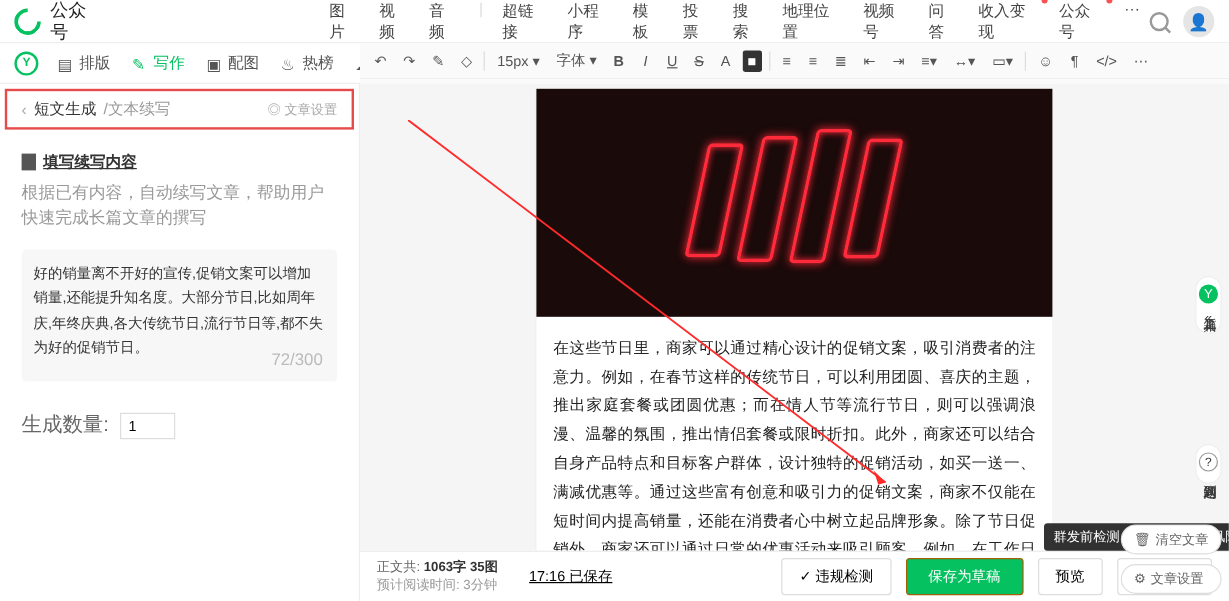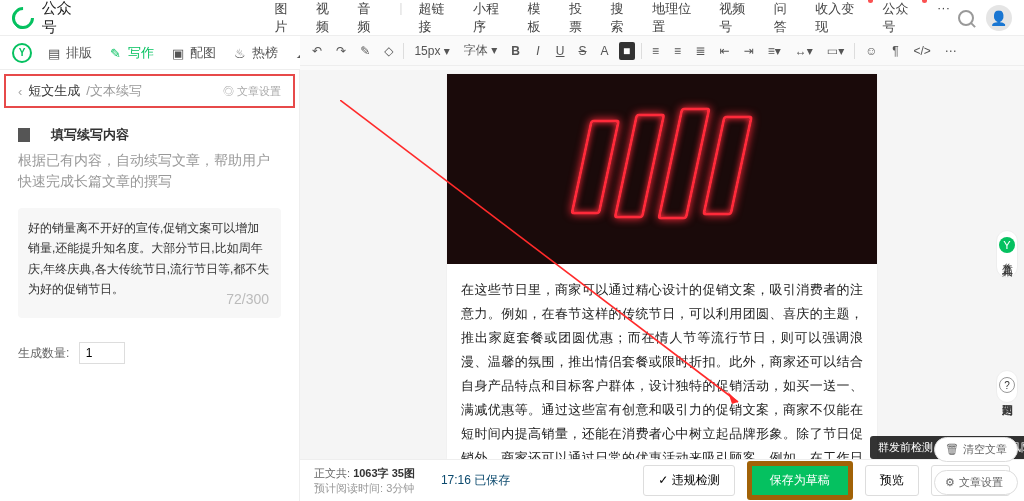--- a/index.html
+++ b/index.html
@@ -26,48 +26,48 @@
   .toolbar .tb{padding:2px 4px;cursor:pointer;min-width:16px;text-align:center;font-family:Arial;}
   .toolbar2{display:flex;align-items:center;height:28px;padding:0 8px;gap:8px;font-size:11px;color:#666;border-bottom:1px solid #eee;background:#fafafa;margin-left:300px;}
   .toolbar2 .tb{padding:1px 3px;cursor:pointer;}
   .main{display:flex;height:calc(501px - 36px - 34px);}
   .sidebar{width:300px;border-right:1px solid #eee;display:flex;flex-direction:column;padding:0;}
   .crumb{display:flex;align-items:center;height:34px;padding:0 12px;border:2px solid #e74a4a;margin:4px;font-size:13px;justify-content:space-between;}
   .crumb-left{display:flex;align-items:center;gap:6px;}
   .crumb-left .chev{color:#aaa;}
   .safetip{color:#aaa;font-size:11px;}
   .panel{padding:14px 18px;}
-  .panel-title{display:flex;align-items:center;gap:21px;font-size:13px;font-weight:600;}
+  .panel-title{display:flex;align-items:center;gap:6px;font-size:13px;font-weight:600;text-decoration:underline;}
   .panel-title .ico{width:14px;height:14px;background:#555;display:inline-block;}
   .panel-desc{color:#999;font-size:14px;margin-top:6px;line-height:1.5;}
   .inputbox{margin-top:16px;background:#f7f7f7;border-radius:4px;padding:10px;font-size:12px;color:#333;line-height:1.7;min-height:110px;position:relative;}
   .charcount{position:absolute;right:12px;bottom:6px;color:#bbb;font-size:14px;}
   .genrow{display:flex;align-items:center;justify-content:space-between;margin-top:24px;}
-  .genrow .lbl{font-size:12px;color:#666;}
+  .genrow .lbl{font-size:17px;color:#666;}
   .genrow input{width:46px;height:22px;border:1px solid #ddd;padding:0 6px;font-size:12px;margin-left:6px;}
   .genbtn{background:#05c160;color:#fff;border:none;padding:7px 18px;font-size:13px;border-radius:3px;cursor:pointer;}
   .editor{flex:1;display:flex;flex-direction:column;background:#f5f5f5;position:relative;}
   .canvas-wrap{flex:1;overflow:hidden;display:flex;justify-content:center;padding-top:4px;}
   .canvas{width:430px;background:#fff;padding:0 0 8px;box-shadow:0 0 2px rgba(0,0,0,0.05);}
   .neon{width:100%;height:190px;background:#1a0a0a;position:relative;overflow:hidden;}
   .neon .bars{position:absolute;left:50%;top:50%;transform:translate(-50%,-55%) skewX(-12deg);display:flex;gap:14px;}
   .neon .bar{width:30px;height:110px;border:3px solid #ff2a3a;border-radius:4px;box-shadow:0 0 8px #ff2a3a, inset 0 0 6px #ff2a3a;}
   .neon .bar:nth-child(1){height:95px;margin-top:12px;}
   .neon .bar:nth-child(2){height:105px;margin-top:6px;}
   .neon .bar:nth-child(3){height:112px;}
   .neon .bar:nth-child(4){height:100px;margin-top:8px;}
   .article{padding:14px 14px 0;font-size:13px;line-height:1.85;color:#222;text-align:justify;}
   .arrow-svg{position:absolute;left:40px;top:30px;pointer-events:none;z-index:5;}
   .tooltip-dark{position:absolute;left:570px;bottom:42px;background:rgba(0,0,0,0.8);color:#fff;font-size:11px;padding:4px 8px;border-radius:3px;white-space:nowrap;}
   .footer{height:42px;border-top:1px solid #eee;display:flex;align-items:center;padding:0 14px;font-size:12px;color:#666;gap:12px;background:#fff;}
   .footer .stats{display:flex;flex-direction:column;line-height:1.3;font-size:11px;}
-  .footer .time{margin-left:14px;color:#0c4a6e;}
+  .footer .time{margin-left:14px;color:#000000;text-decoration:underline;}
   .footer .spacer{flex:1;}
   .btn-outline{border:1px solid #ddd;background:#fff;padding:6px 14px;border-radius:3px;cursor:pointer;font-size:12px;}
-  .btn-primary{border:5px solid #a16207;background:#05c160;color:#fff;padding:6px 18px;border-radius:3px;cursor:pointer;font-size:12px;}
+  .btn-primary{border:1px solid #a16207;background:#05c160;color:#fff;padding:6px 18px;border-radius:3px;cursor:pointer;font-size:12px;}
   .rightrail{position:absolute;right:6px;top:230px;width:22px;display:flex;flex-direction:column;align-items:center;gap:2px;background:#fff;border:1px solid #eee;border-radius:12px;padding:6px 2px;font-size:11px;}
   .rightrail .dot{width:16px;height:16px;border-radius:50%;background:#05c160;color:#fff;display:flex;align-items:center;justify-content:center;margin-bottom:2px;}
   .rightrail2{position:absolute;right:6px;top:370px;width:22px;display:flex;flex-direction:column;align-items:center;gap:3px;background:#fff;border:1px solid #eee;border-radius:12px;padding:6px 2px;font-size:11px;}
   .rightrail2 .qm{width:16px;height:16px;border:1px solid #999;border-radius:50%;display:flex;align-items:center;justify-content:center;font-size:10px;}
   .bottom-right{position:absolute;right:6px;bottom:6px;display:flex;flex-direction:column;gap:8px;}
   .pill{border:1px solid #ddd;border-radius:14px;padding:4px 10px;font-size:11px;color:#666;background:#fff;display:flex;align-items:center;gap:4px;cursor:pointer;}
   .statsline b{color:#333;margin-top:32px;}
 </style>
 </head>
 <body>

